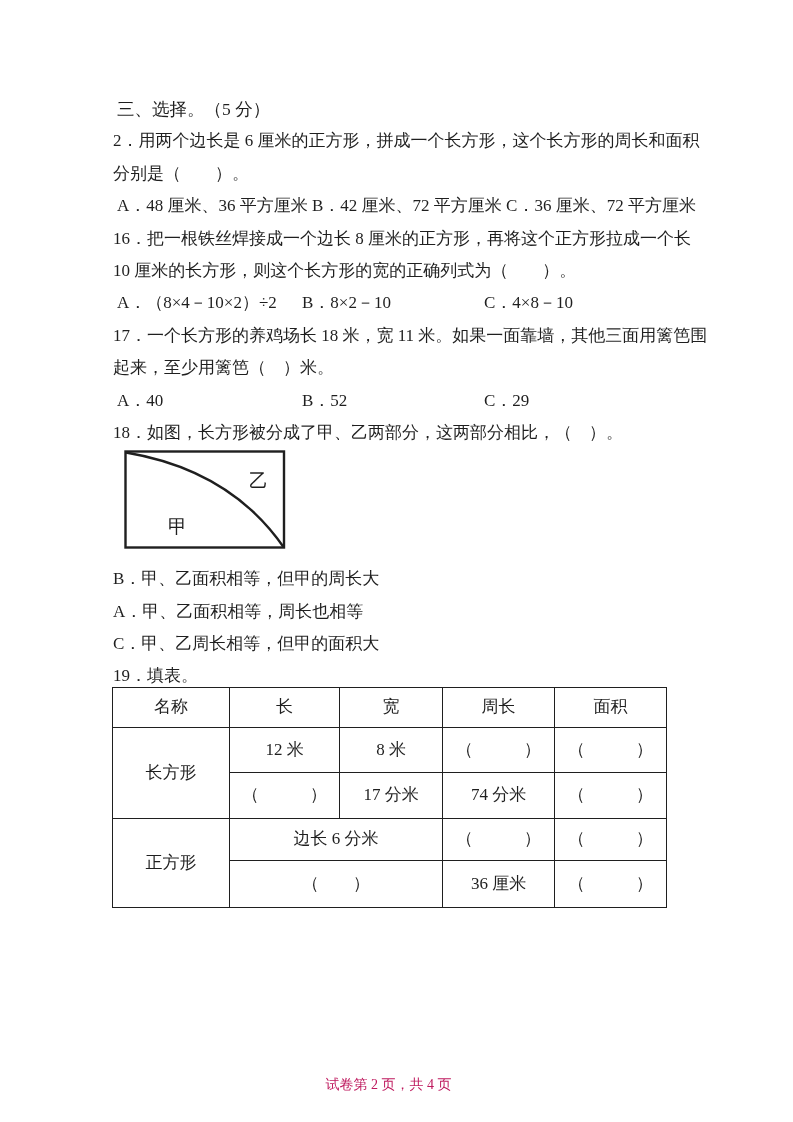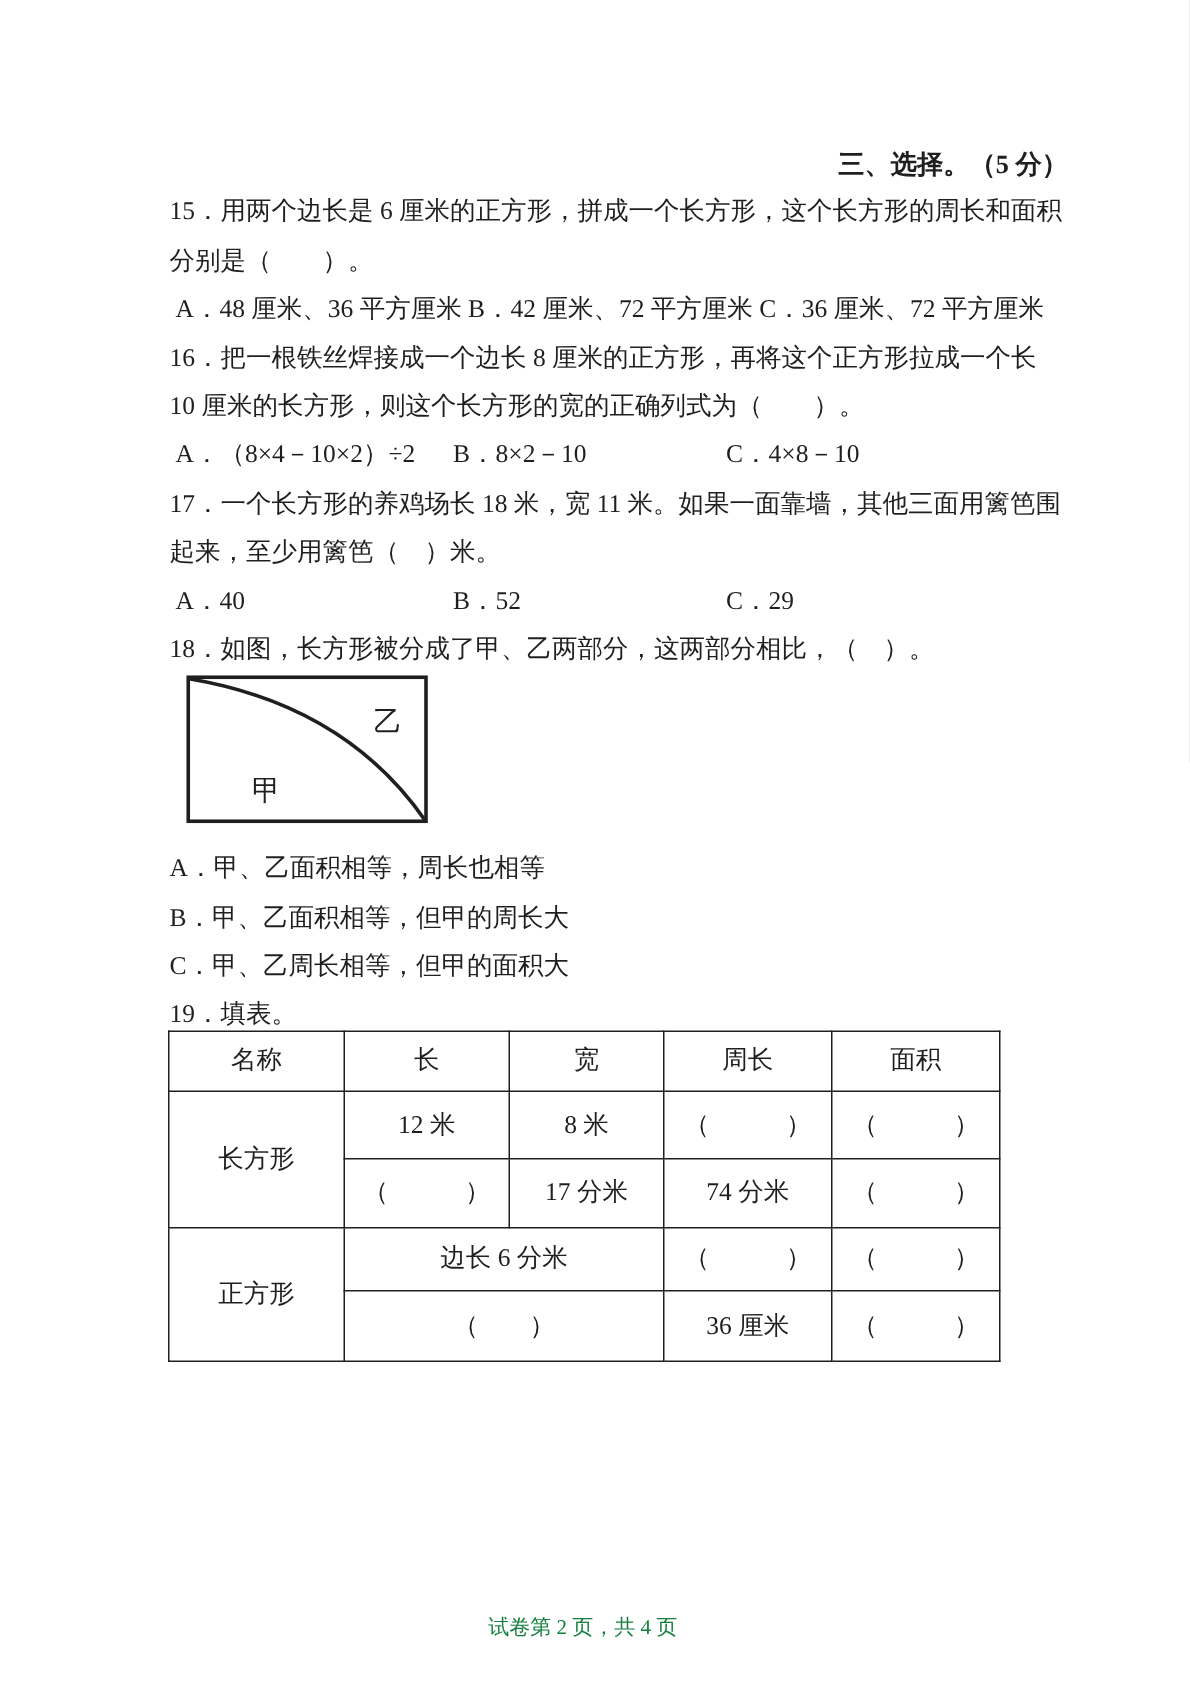--- a/index.html
+++ b/index.html
@@ -14,21 +14,21 @@
     overflow:hidden;
   }
   .content{
     position:absolute;
     left:112px;top:93px;
     width:600px;
     line-height:32.4px;
     white-space:nowrap;
   }
   .line{height:32.4px;}
-  .section-title{font-weight:bold;font-size:17.5px;padding-left:5px;text-align:right;}
+  .section-title{font-weight:normal;font-size:17.5px;padding-left:5px;}
   .qline{padding-left:1px;}
   .opts{padding-left:5px;}
   .oa,.ob{display:inline-block;vertical-align:top;}
   .oa{width:185px;}
   .ob{width:182px;}
   .figure-wrap{
     margin:1px 0 13px 12px;
     width:162px;height:100px;
   }
   .figure-wrap svg{display:block;}
@@ -55,33 +55,33 @@
   tr.h45{height:45px;}
   tr.h46{height:46px;}
   tr.h42{height:42px;}
   tr.h47{height:47px;}
   .footer{
     position:absolute;
     top:1076px;left:0;
     width:777px;
     text-align:center;
     font-size:14px;
-    color:#15803d;
+    color:#be185d;
   }
 </style>
 </head>
 <body>
 
 <div class="page">
   <div class="content">
 
     <div class="line section-title">三、选择。（5 分）</div>
 
 
-    <div class="line qline">15．用两个边长是 6 厘米的正方形，拼成一个长方形，这个长方形的周长和面积</div>
+    <div class="line qline">2．用两个边长是 6 厘米的正方形，拼成一个长方形，这个长方形的周长和面积</div>
     <div class="line qline">分别是（　　）。</div>
     <div class="line opts">A．48 厘米、36 平方厘米 B．42 厘米、72 平方厘米 C．36 厘米、72 平方厘米</div>
 
     <div class="line qline">16．把一根铁丝焊接成一个边长 8 厘米的正方形，再将这个正方形拉成一个长</div>
     <div class="line qline">10 厘米的长方形，则这个长方形的宽的正确列式为（　　）。</div>
     <div class="line opts">
       <span class="oa">A．（8×4－10×2）÷2</span><span class="ob">B．8×2－10</span><span>C．4×8－10</span>
     </div>
 
     <div class="line qline">17．一个长方形的养鸡场长 18 米，宽 11 米。如果一面靠墙，其他三面用篱笆围</div>
@@ -94,22 +94,22 @@
 
     <div class="figure-wrap">
       <svg width="162" height="100" viewBox="0 0 162 100">
         <rect x="1.5" y="1.5" width="158.5" height="96" fill="none" stroke="#1f1f1f" stroke-width="2.4"></rect>
         <path d="M 2 2.5 Q 106 20 159.5 97" fill="none" stroke="#1f1f1f" stroke-width="2.4"></path>
         <text class="fig-label" x="125" y="37">乙</text>
         <text class="fig-label" x="44" y="83">甲</text>
       </svg>
     </div>
 
+    <div class="line qline">B．甲、乙面积相等，但甲的周长大</div>
     <div class="line qline">A．甲、乙面积相等，周长也相等</div>
-    <div class="line qline">B．甲、乙面积相等，但甲的周长大</div>
     <div class="line qline">C．甲、乙周长相等，但甲的面积大</div>
 
     <div class="line qline">19．填表。</div>
 
     <table class="fill">
       <colgroup>
         <col style="width:117px">
           <col style="width:110px">
           <col style="width:103px">
           <col style="width:112px">

